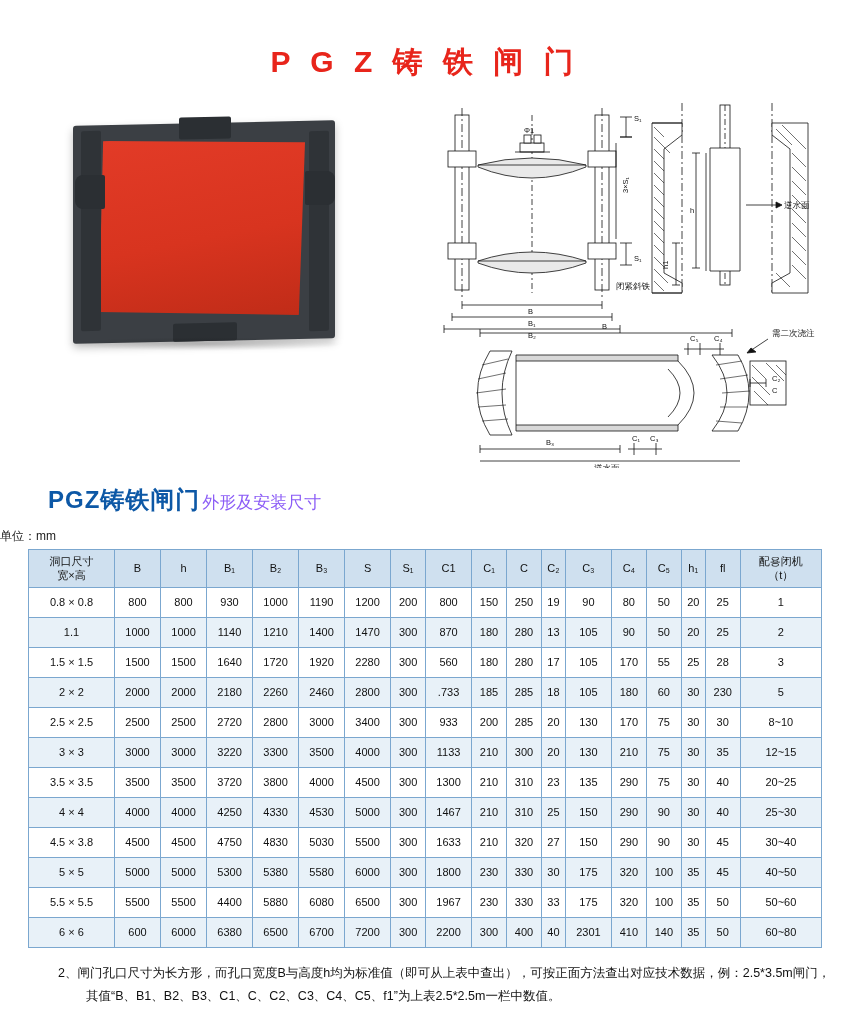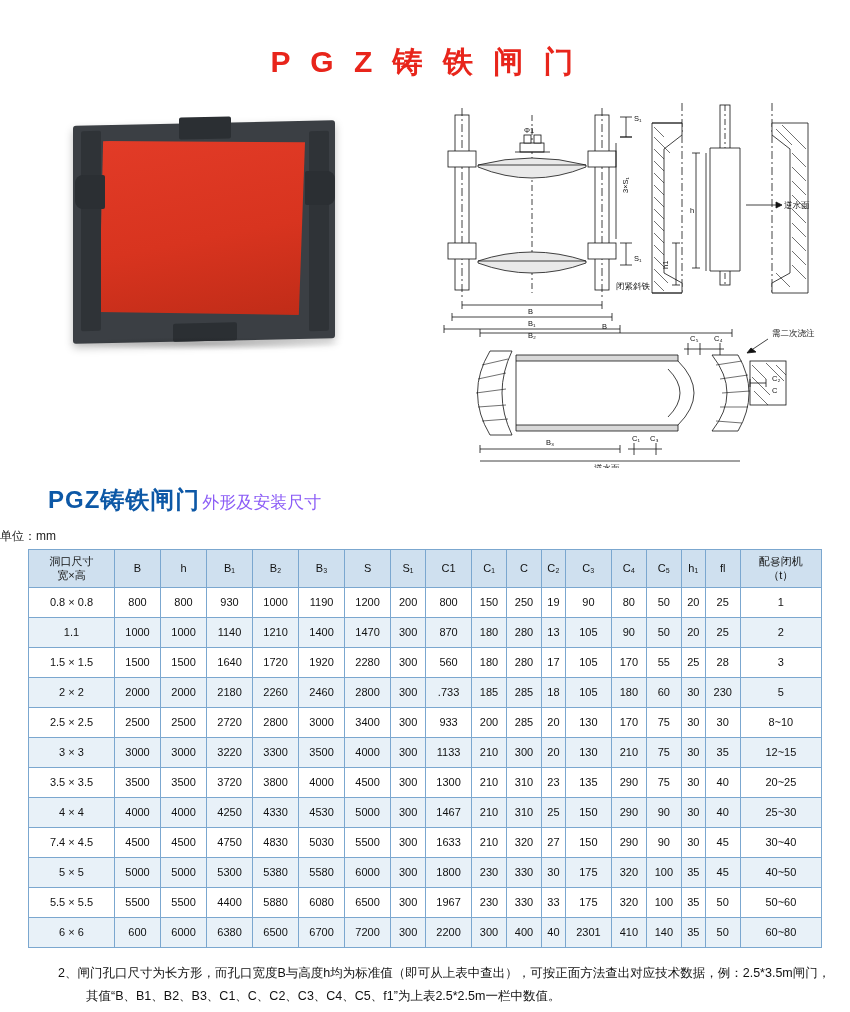--- a/index.html
+++ b/index.html
@@ -553,21 +553,21 @@
             <td>310</td>
             <td>25</td>
             <td>150</td>
             <td>290</td>
             <td>90</td>
             <td>30</td>
             <td>40</td>
             <td>25~30</td>
           </tr>
           <tr>
-            <td class="first">7.4 × 4.5</td>
+            <td class="first">4.5 × 3.8</td>
             <td>4500</td>
             <td>4500</td>
             <td>4750</td>
             <td>4830</td>
             <td>5030</td>
             <td>5500</td>
             <td>300</td>
             <td>1633</td>
             <td>210</td>
             <td>320</td>

